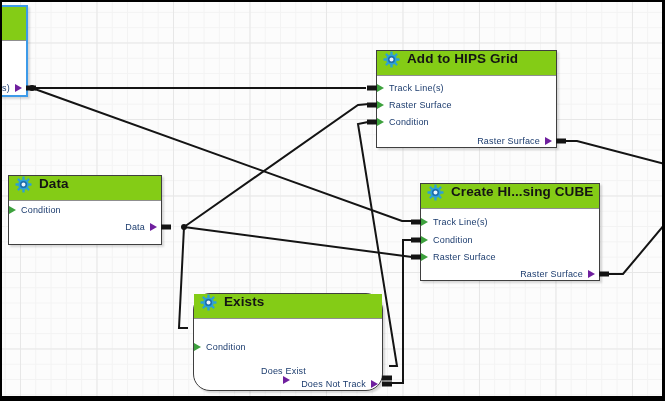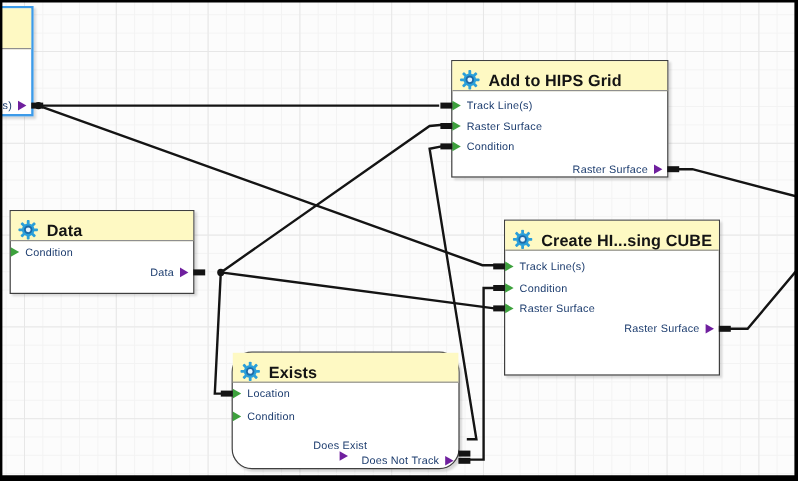--- a/index.html
+++ b/index.html
@@ -17,22 +17,22 @@
   }
   #frame{position:absolute;inset:0;border:solid #000;border-width:2px 3px 5px 2px;pointer-events:none;z-index:60;}
   svg.wires{position:absolute;left:0;top:0;z-index:5;}
   svg.wires polyline{fill:none;stroke:#141414;stroke-width:2;}
   .node{
     position:absolute;background:#fff;border:1px solid #3f3f3f;
     box-shadow:2px 2px 2px rgba(0,0,0,.15);z-index:10;box-sizing:border-box;
   }
   .node.selected{border:2px solid #3d9be9;}
   .node-header{
-    height:25px;background:#fef9c3;border-bottom:1px solid #8f8f8f;
-    display:flex;align-items:flex-end;gap:7px;padding:0 6px;box-sizing:border-box;
+    height:25px;background:#84cc16;border-bottom:1px solid #8f8f8f;
+    display:flex;align-items:flex-start;gap:7px;padding:0 6px;box-sizing:border-box;
   }
   .node.selected .node-header{height:34px;}
   .node-title{font-size:13.5px;font-weight:600;color:#141414;white-space:nowrap;letter-spacing:.1px;}
   .gear{width:17px;height:17px;flex:0 0 auto;}
   .port{position:absolute;left:0;right:0;height:12px;display:flex;align-items:center;}
   .port-in{padding-left:0;}
   .port-out{justify-content:flex-end;padding-right:4px;}
   .plabel{font-size:9px;color:#1c3c6e;white-space:nowrap;letter-spacing:.2px;}
   .port-in .plabel{margin-left:5px;}
   .port-out .plabel{margin-right:5px;}
@@ -135,21 +135,21 @@
       <span class="tri tri-in"></span>
       <span class="plabel">Condition</span>
     </div>
     <div class="port port-out" style="top:45px;">
       <span class="plabel">Data</span>
       <span class="tri tri-out"></span>
       <span class="stub stub-r"></span>
     </div>
   </div>
 
-  <div class="node" style="left:420px;top:183px;width:180px;height:130px;">
+  <div class="node" style="left:420px;top:183px;width:180px;height:98px;">
     <div class="node-header">
       <svg class="gear" viewBox="0 0 16 16">
         <g fill="#2b9fd9">
           <circle cx="8" cy="8" r="5"></circle>
           <rect x="6.9" y="0.4" width="2.2" height="3.2" rx="0.6"></rect>
           <rect x="6.9" y="0.4" width="2.2" height="3.2" rx="0.6" transform="rotate(45 8 8)"></rect>
           <rect x="6.9" y="0.4" width="2.2" height="3.2" rx="0.6" transform="rotate(90 8 8)"></rect>
           <rect x="6.9" y="0.4" width="2.2" height="3.2" rx="0.6" transform="rotate(135 8 8)"></rect>
           <rect x="6.9" y="0.4" width="2.2" height="3.2" rx="0.6" transform="rotate(180 8 8)"></rect>
           <rect x="6.9" y="0.4" width="2.2" height="3.2" rx="0.6" transform="rotate(225 8 8)"></rect>
@@ -192,25 +192,20 @@
           <rect x="6.9" y="0.4" width="2.2" height="3.2" rx="0.6" transform="rotate(90 8 8)"></rect>
           <rect x="6.9" y="0.4" width="2.2" height="3.2" rx="0.6" transform="rotate(135 8 8)"></rect>
           <rect x="6.9" y="0.4" width="2.2" height="3.2" rx="0.6" transform="rotate(180 8 8)"></rect>
           <rect x="6.9" y="0.4" width="2.2" height="3.2" rx="0.6" transform="rotate(225 8 8)"></rect>
           <rect x="6.9" y="0.4" width="2.2" height="3.2" rx="0.6" transform="rotate(270 8 8)"></rect>
           <rect x="6.9" y="0.4" width="2.2" height="3.2" rx="0.6" transform="rotate(315 8 8)"></rect>
         </g>
         <circle cx="8" cy="8" r="2.6" fill="#eaf5fc" stroke="#1b6aa8" stroke-width="1.4"></circle>
       </svg>
       <span class="node-title">Exists</span>
-    </div>
-    <div class="port port-in" style="top:28px;">
-      <span class="stub stub-l"></span>
-      <span class="tri tri-in"></span>
-      <span class="plabel">Location</span>
     </div>
     <div class="port port-in" style="top:47px;">
       <span class="tri tri-in"></span>
       <span class="plabel">Condition</span>
     </div>
     <div class="port port-out" style="top:78px;flex-direction:column;">
       <span class="plabel">Does Exist</span>
       <span class="tri tri-out"></span>
       <span class="stub stub-r"></span>
     </div>

